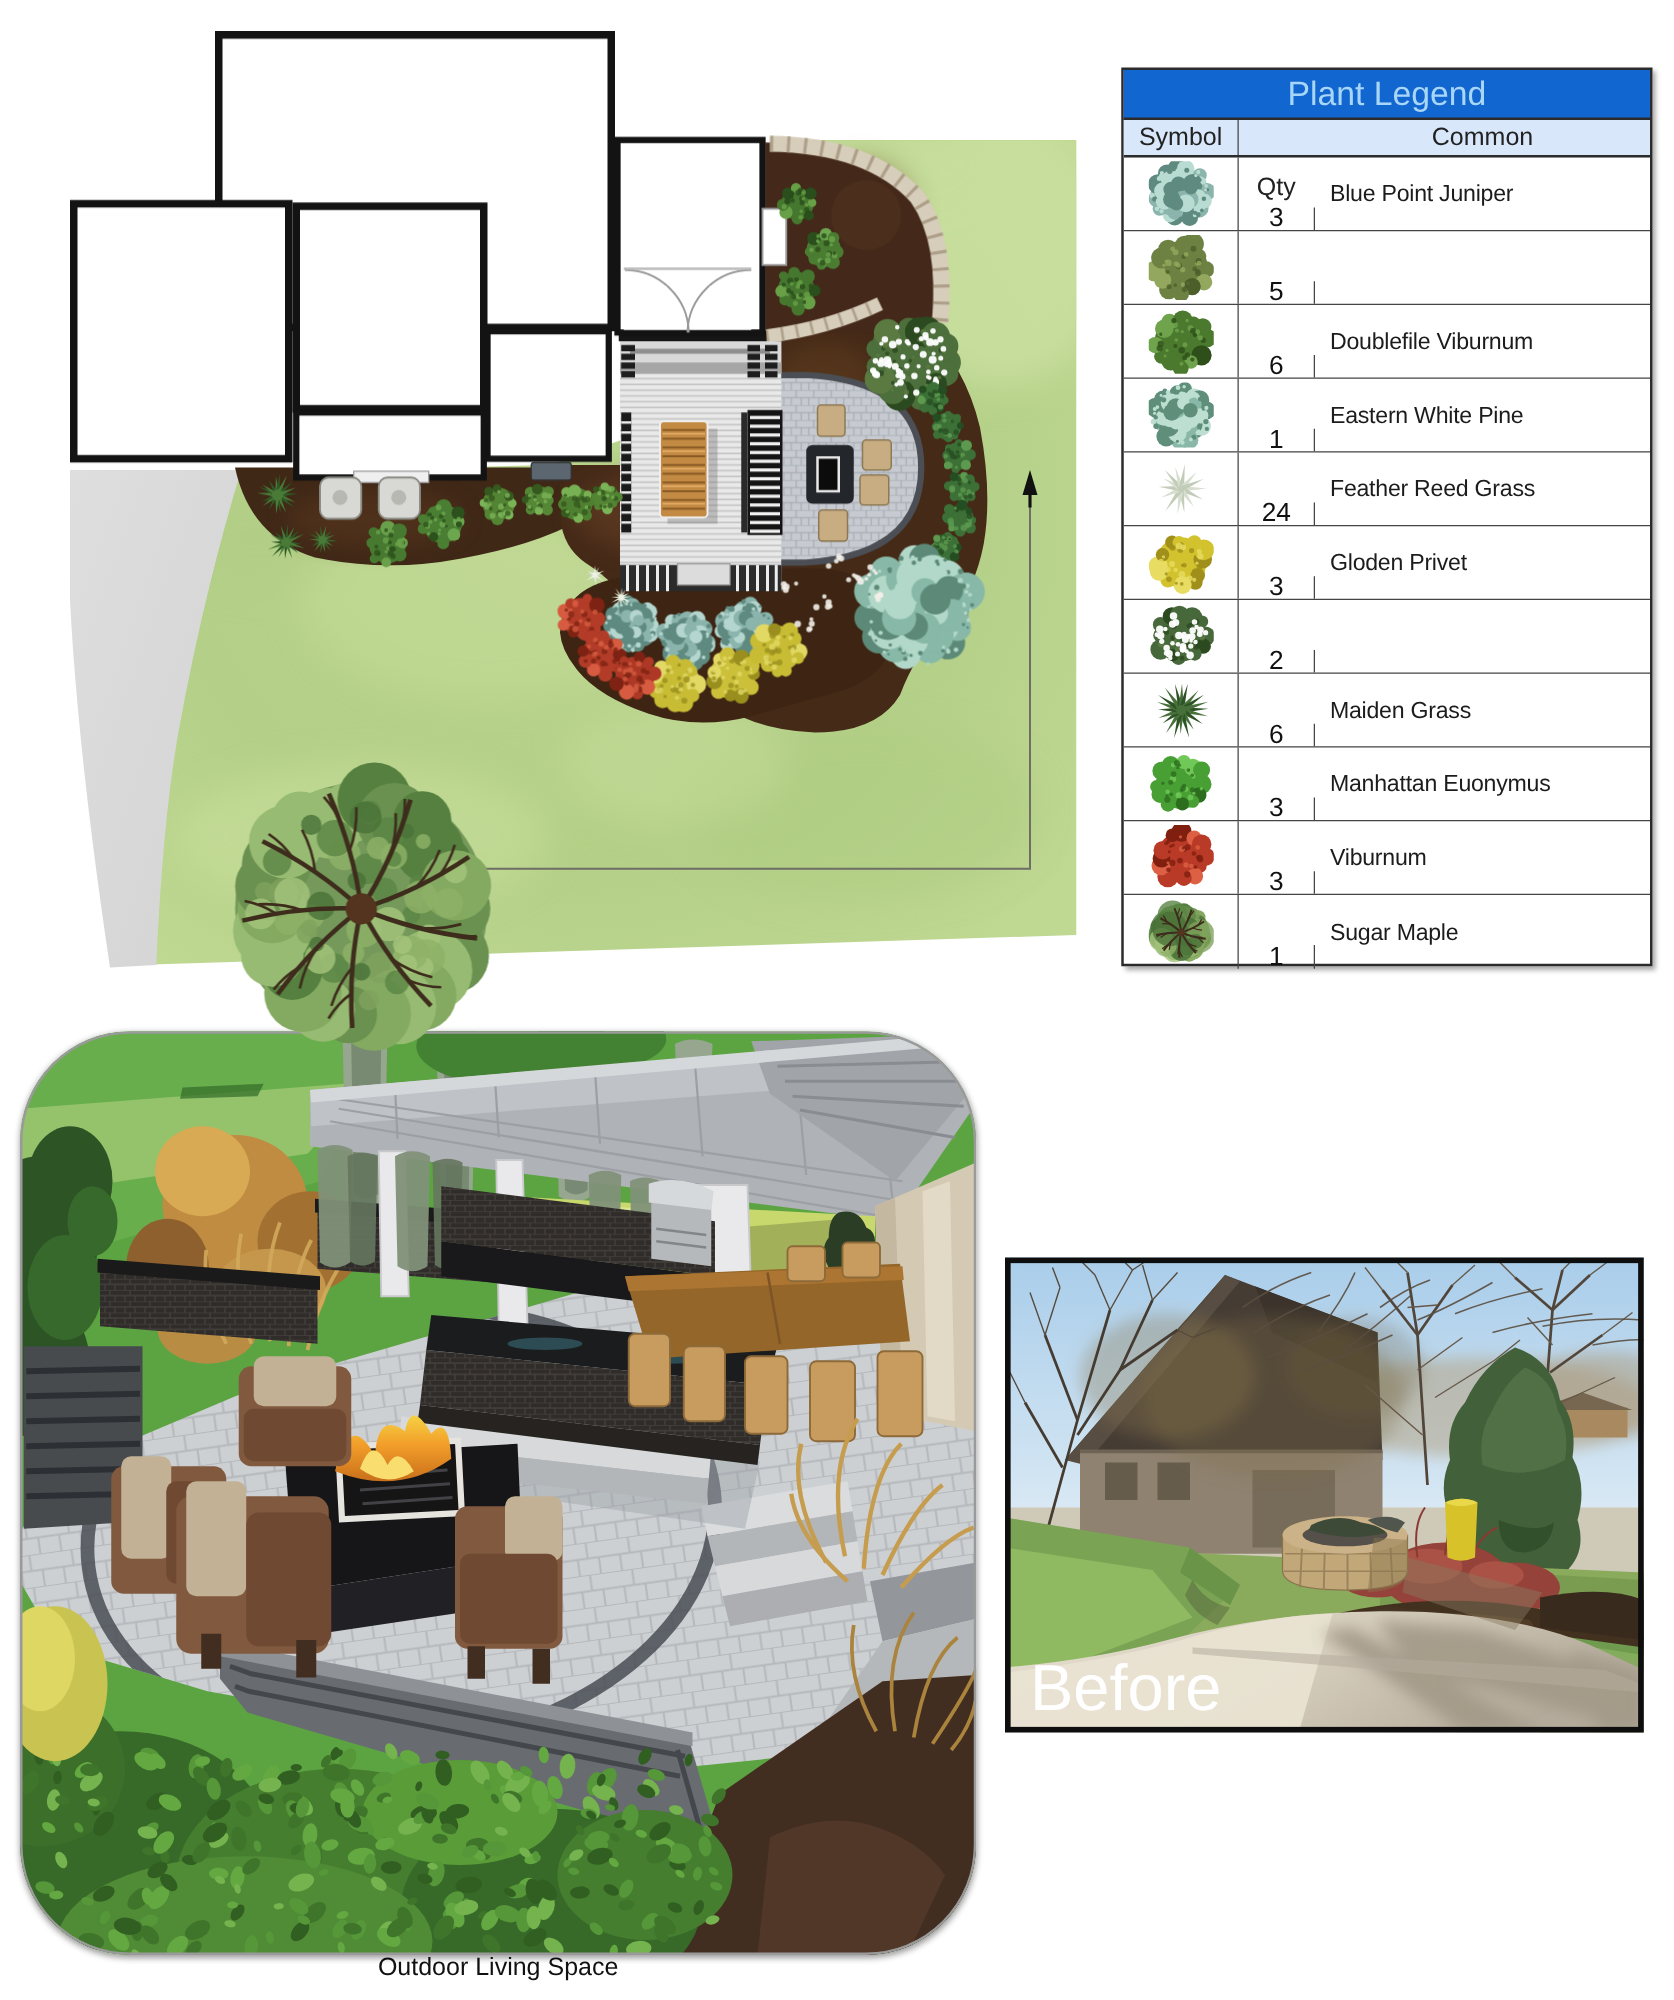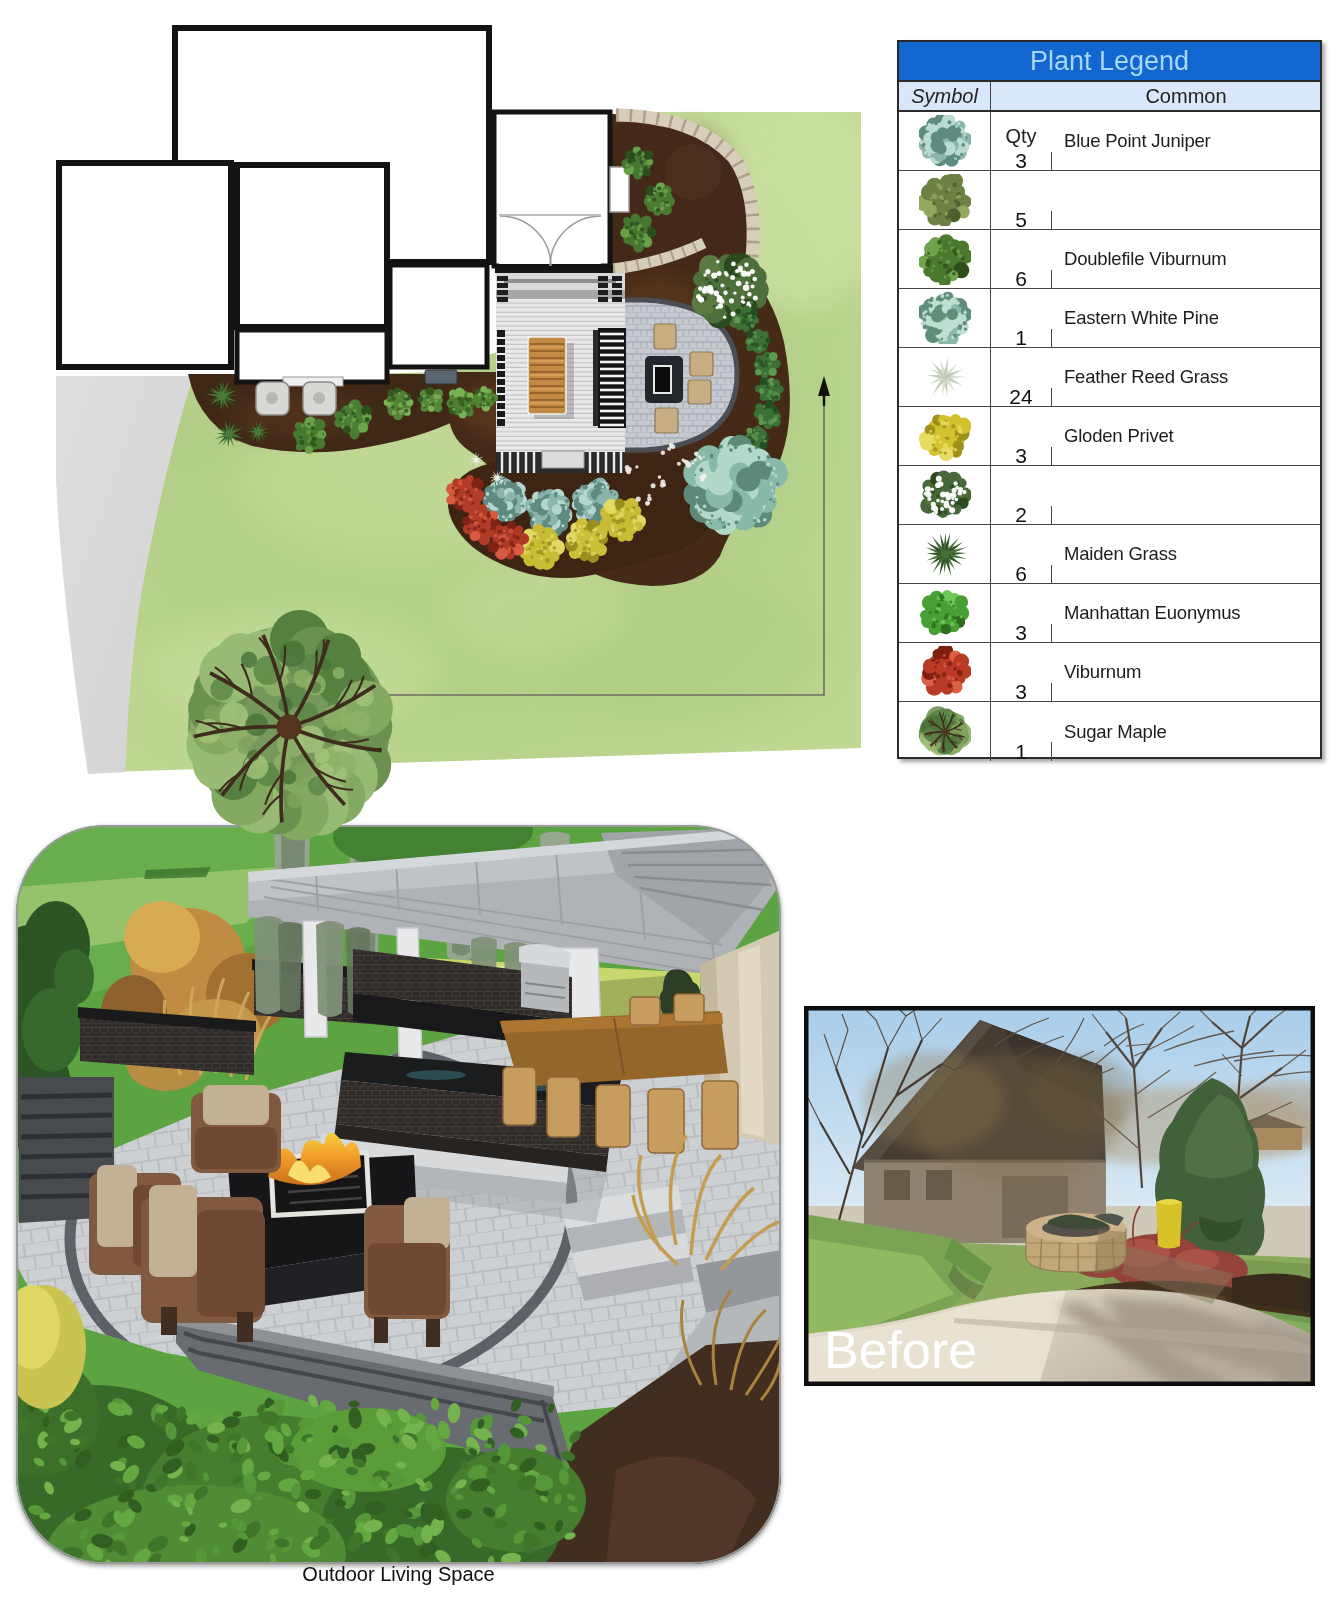--- a/index.html
+++ b/index.html
@@ -1,27 +1,27 @@
 <!DOCTYPE html>
 <html><head>
 <meta charset="utf-8">
 <style>
   html,body{margin:0;padding:0;background:#ffffff;}
   .page{position:relative;width:1339px;height:1600px;background:#ffffff;overflow:hidden;
         font-family:"Liberation Sans", sans-serif;}
   .abs{position:absolute;}
   
-  #legend{position:absolute;left:897px;top:40px;width:425px;height:719px;
+  #legend{position:absolute;left:897px;top:54px;width:425px;height:719px;
           border:2px solid #2b2b2b;box-sizing:border-box;background:#fff;
           box-shadow:3px 3px 4px rgba(0,0,0,0.35);}
   #legend .hdr{height:38px;background:#1266cf;border-bottom:2px solid #2b2b2b;
           color:#a8d6f8;font-size:27px;text-align:center;line-height:38px;}
   #legend .cols{height:28px;background:#d8e7fa;border-bottom:2px solid #2b2b2b;
           color:#222;font-size:20px;line-height:28px;display:flex;}
-  #legend .c1{width:92px;border-right:1.5px solid #444;box-sizing:border-box;text-align:center;flex-shrink:0;font-style:italic;}
+  #legend .c1{width:92px;border-right:1.5px solid #444;box-sizing:border-box;text-align:center;flex-shrink:0;}
   #legend .c2{width:61px;border-right:1.5px solid #444;box-sizing:border-box;text-align:center;flex-shrink:0;margin-top:40px;}
   #legend .c3{flex:1;text-align:center;}
   #legend .row{height:59px;border-bottom:1.5px solid #444;display:flex;box-sizing:border-box;}
   #legend .row:last-child{border-bottom:none;}
   #legend .row .c1,#legend .row .c2{display:flex;align-items:center;justify-content:center;}
   #legend .row .c3{display:flex;align-items:center;justify-content:flex-start;padding-left:12px;
           font-size:18.5px;color:#1c1c1c;text-align:right;white-space:nowrap;overflow:hidden;letter-spacing:-0.2px;}
   #legend .row .c2{font-size:21px;color:#111;}
   #cap{position:absolute;left:16px;top:1563px;width:765px;text-align:center;
        font-size:20px;color:#111;}

